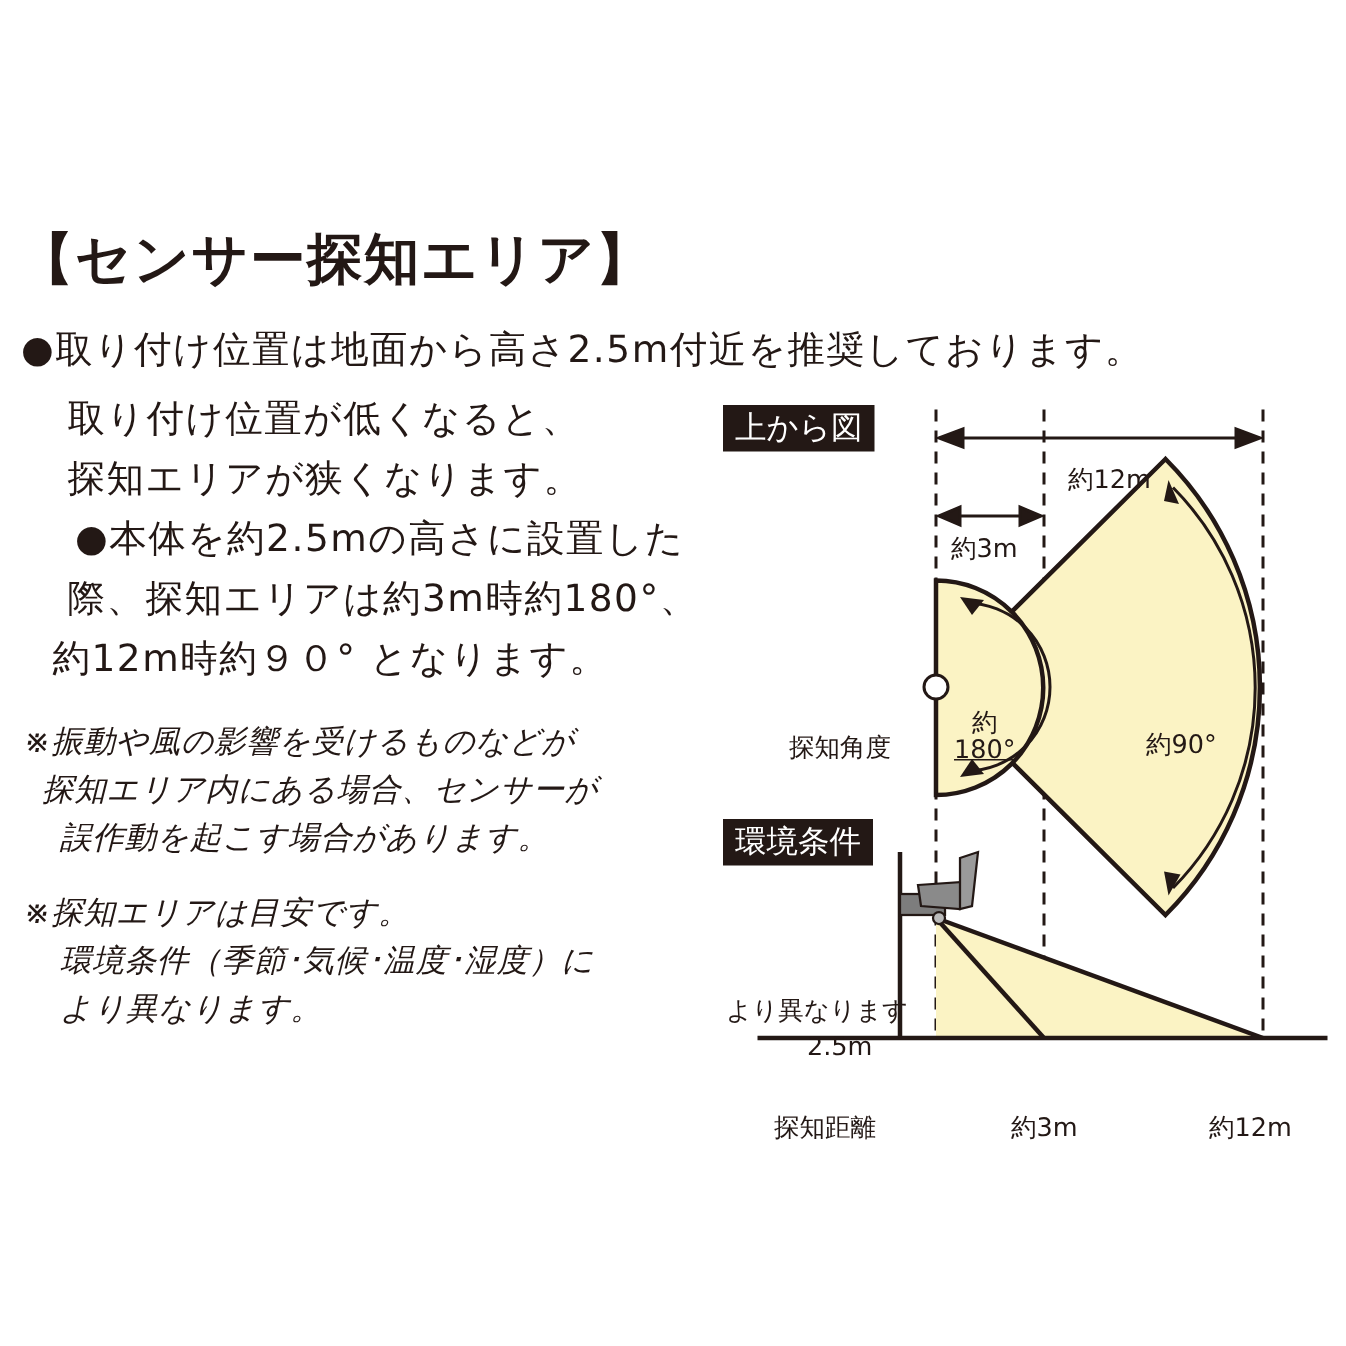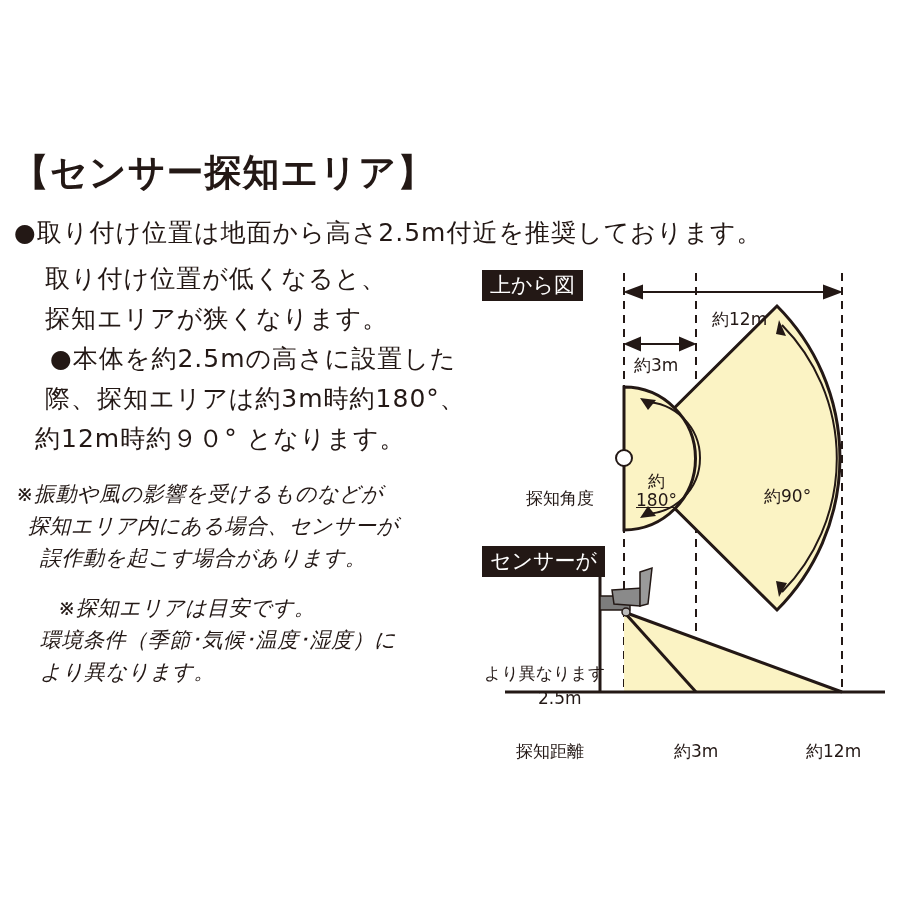--- a/index.html
+++ b/index.html
@@ -71,30 +71,30 @@
 <div class="abs line" style="left:14px;top:216px;text-align:center;"><span>●</span><span>取り付け位置は地面から高さ2.5m付近を推奨しております。</span></div>
 <div class="abs line" style="left:45px;top:262px;">取り付け位置が低くなると、</div>
 <div class="abs line" style="left:45px;top:302px;">探知エリアが狭くなります。</div>
 <div class="abs line" style="left:14px;top:342px;margin-left:36px;"><span>●</span><span>本体を約2.5mの高さに設置した</span></div>
 <div class="abs line" style="left:45px;top:382px;">際、探知エリアは約3m時約180°、</div>
 <div class="abs line" style="left:35px;top:422px;">約12m時約９０° となります。</div>
 
 <div class="abs note" style="left:16px;top:480px;"><span>※</span><span>振動や風の影響を受けるものなどが</span></div>
 <div class="abs note" style="left:28px;top:512px;">探知エリア内にある場合、センサーが</div>
 <div class="abs note" style="left:40px;top:544px;">誤作動を起こす場合があります。</div>
-<div class="abs note" style="left:16px;top:594px;margin-left:42px;"><span>※</span><span>探知エリアは目安です。</span></div>
+<div class="abs note" style="left:16px;top:594px;"><span>※</span><span>探知エリアは目安です。</span></div>
 <div class="abs note" style="left:40px;top:626px;">環境条件（季節･気候･温度･湿度）に</div>
 <div class="abs note" style="left:40px;top:658px;">より異なります。</div>
 
 <div class="abs label-box" style="left:482px;top:270px;">上から図</div>
 <div class="abs lbl" style="left:712px;top:270px;">約12m</div>
 <div class="abs lbl" style="left:634px;top:316px;">約3m</div>
 <div class="abs lbl" style="left:526px;top:449px;">探知角度</div>
 <div class="abs lbl" style="left:648px;top:432px;">約</div>
 <div class="abs lbl" style="left:636px;top:452px;text-decoration:underline;">180°</div>
 <div class="abs lbl" style="left:764px;top:447px;">約90°</div>
 
-<div class="abs label-box" style="left:482px;top:546px;">センサーが</div>
+<div class="abs label-box" style="left:482px;top:546px;">環境条件</div>
 <div class="abs lbl" style="left:484px;top:624px;">より異なります</div>
 <div class="abs lbl" style="left:538px;top:650px;">2.5m</div>
 <div class="abs lbl" style="left:516px;top:702px;text-align:right;">探知距離</div>
 <div class="abs lbl" style="left:674px;top:702px;">約3m</div>
 <div class="abs lbl" style="left:806px;top:702px;">約12m</div>
 
 </body></html>

